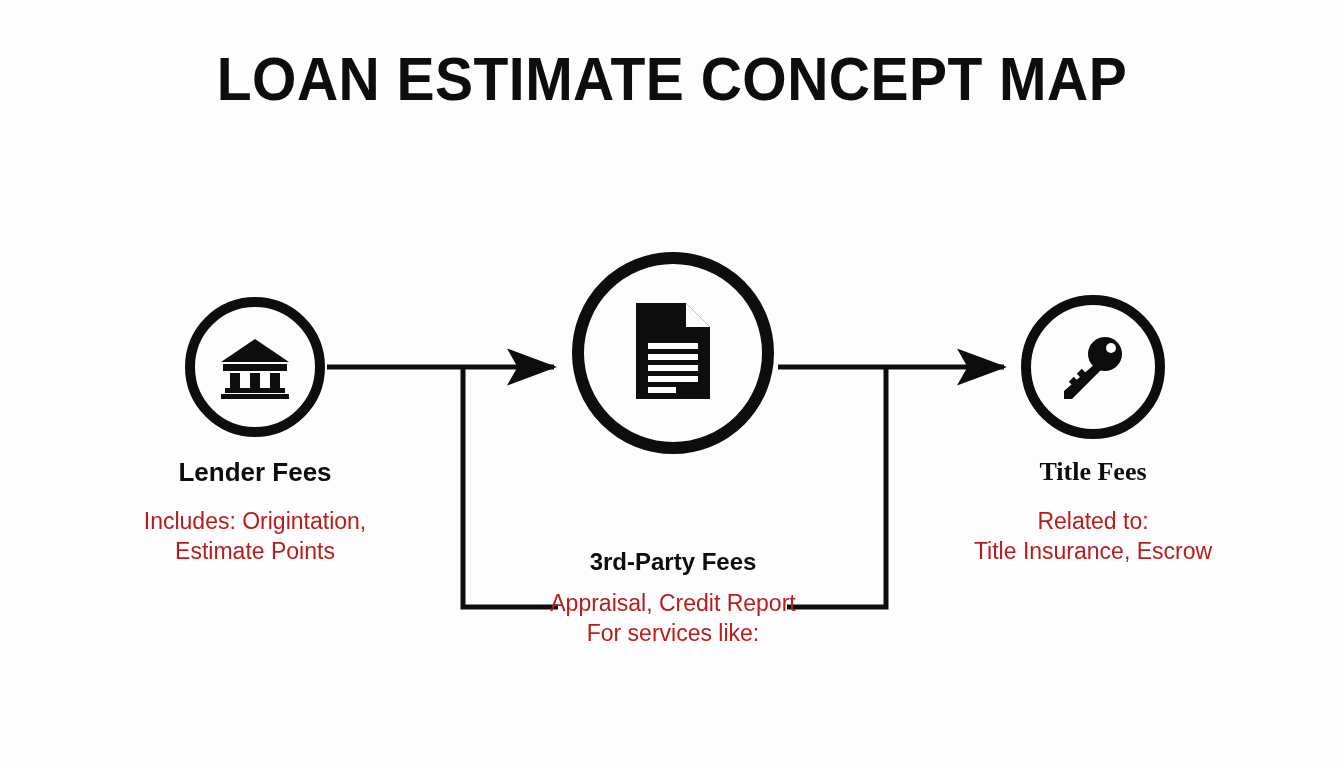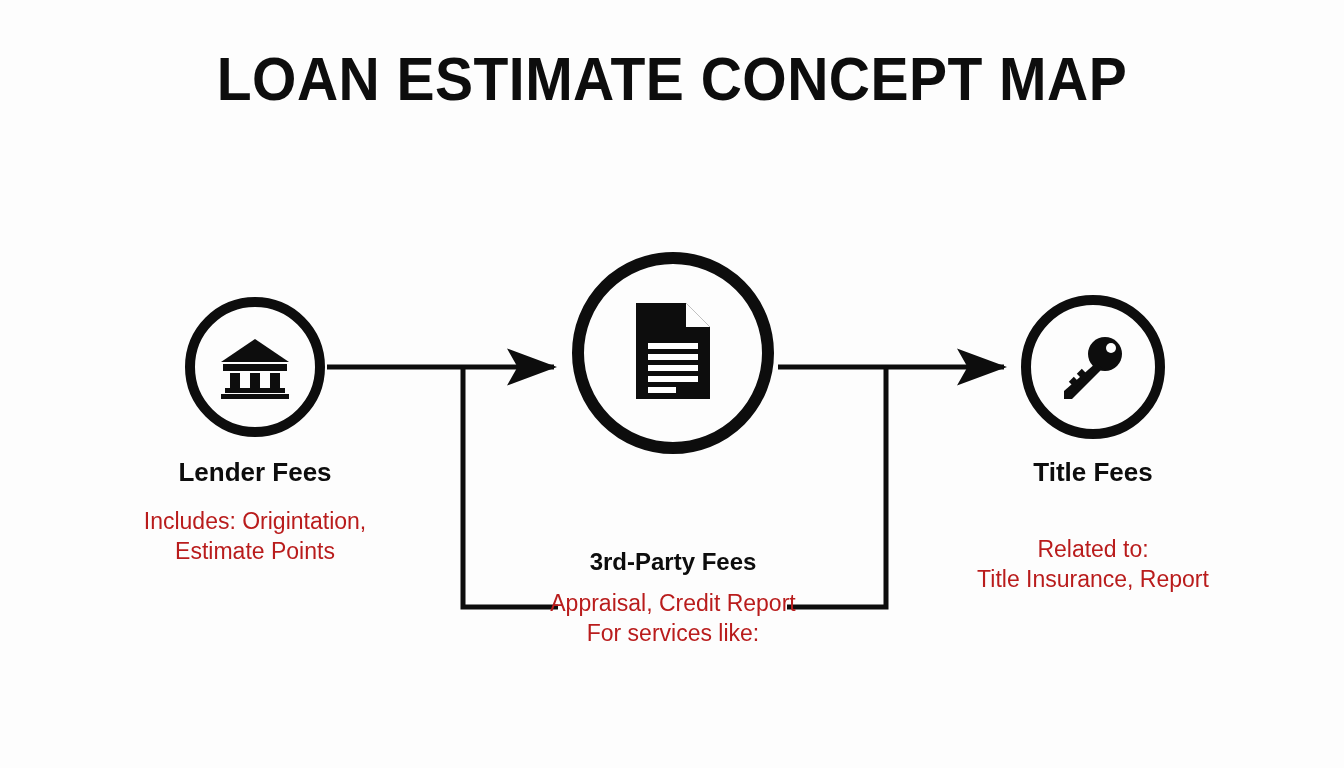--- a/index.html
+++ b/index.html
@@ -128,27 +128,27 @@
     top: 588px;
     width: 340px;
     font-size: 23px;
   }
   #label-title {
     left: 943px;
     top: 456px;
     width: 300px;
     font-size: 26px;
     line-height: 32px;
+    font-family: Liberation Serif, serif;
   }
   #desc-title {
     left: 913px;
     top: 506px;
     width: 360px;
     font-size: 23px;
-    margin-top: 28px;
   }
   .icon-svg { display: block; }
 </style>
 </head>
 <body>
 
 <div id="stage">
 
   <div id="title">LOAN ESTIMATE CONCEPT MAP</div>
 
@@ -221,21 +221,21 @@
           <rect x="23" y="42" width="9" height="7" transform="rotate(45 27.5 45.5)"></rect>
         </g>
 
         <circle cx="56" cy="19" r="5" fill="#fdfdfd"></circle>
       </svg>
     </span>
   </div>
   <div class="node-label" id="label-title">Title Fees</div>
   <div class="node-desc" id="desc-title">
     <div>Related to:</div>
-    <div>Title Insurance, Report</div>
+    <div>Title Insurance, Escrow</div>
   </div>
 
   <div class="node-label" id="label-thirdparty">3rd-Party Fees</div>
   <div class="node-desc" id="desc-thirdparty">
     <div>Appraisal, Credit Report</div>
     <div>For services like:</div>
   </div>
 
 </div>
 

